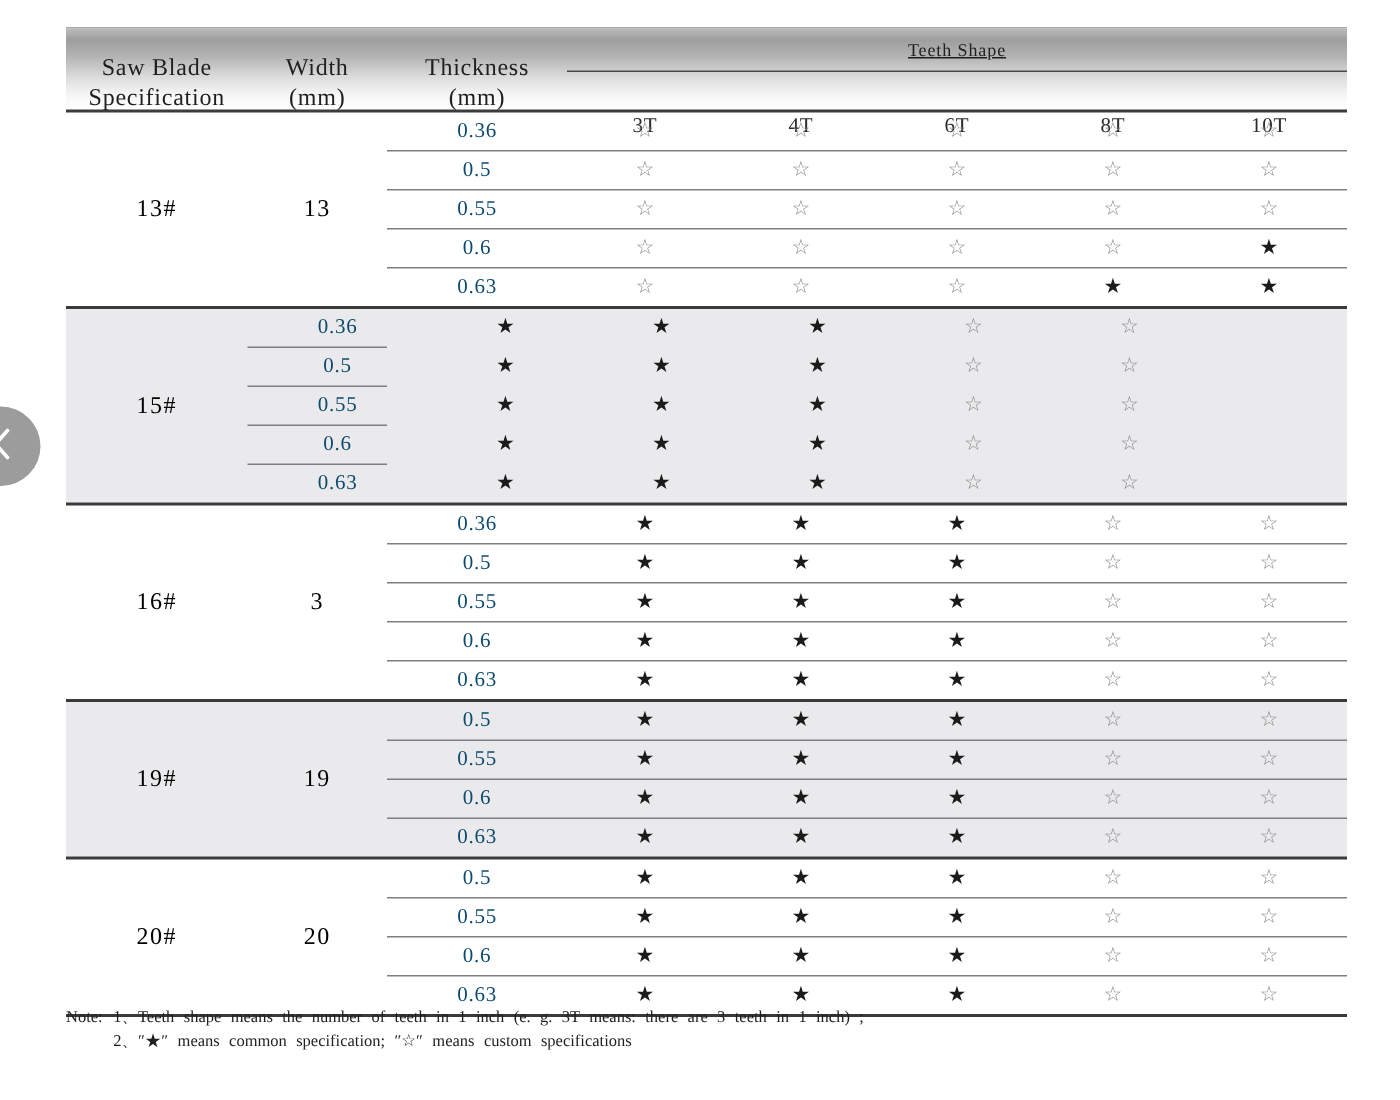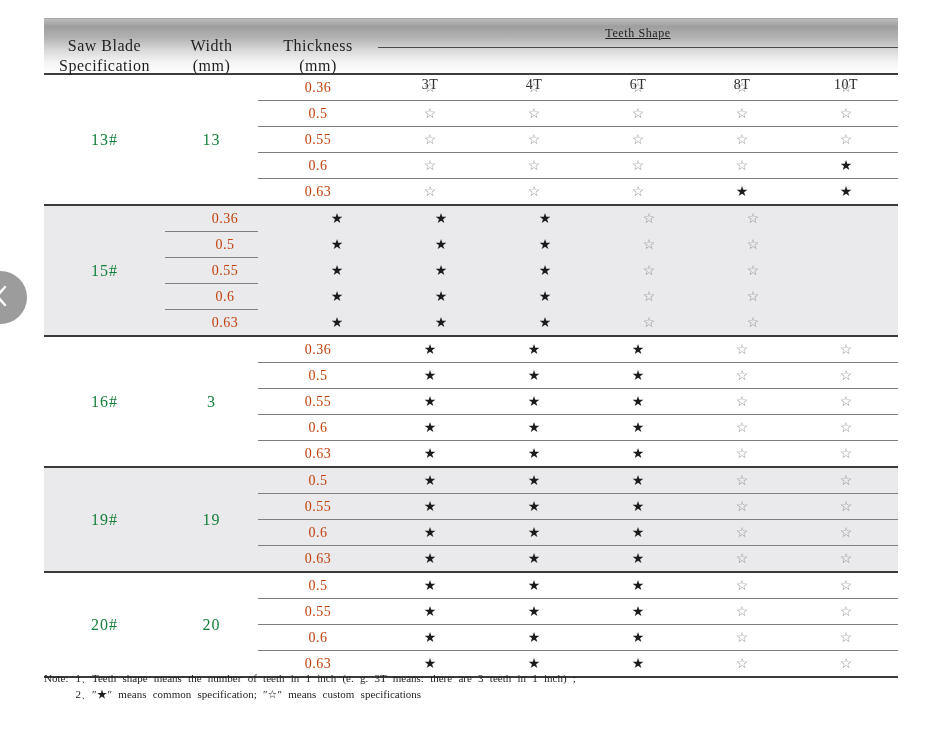--- a/index.html
+++ b/index.html
@@ -43,31 +43,31 @@
   
   .tbody { border-bottom: 2px solid #3a3a3a; }
   .section {
     display: grid;
     grid-template-columns: 121px 93px 640px;
   }
   .section.shaded { background: #eaeaec; }
   .section + .section { border-top: 2px solid #3a3a3a; }
   .spec-cell, .width-cell {
     display: flex; align-items: center; justify-content: center;
-    font-size: 16px; letter-spacing: 1px; color: #15803d;
+    font-size: 16px; letter-spacing: 1px; color: #000000;
   }
   .rows { display: flex; flex-direction: column; }
   .trow {
     display: grid; grid-template-columns: 120px repeat(5, 104px);
     height: 25px;
   }
   .trow + .trow { border-top: 1px solid #7f7f7f; }
   .thickness-cell {
     display: flex; align-items: center; justify-content: center;
-    font-size: 14px; color: #c2410c; letter-spacing: 0.5px;
+    font-size: 14px; color: #0c4a6e; letter-spacing: 0.5px;
   }
   .star-cell {
     display: flex; align-items: center; justify-content: center;
     font-size: 14px; line-height: 1;
   }
   .star-cell.filled { color: #1b1b1b; }
   .star-cell.hollow { color: #8d8d8d; }
 
   
   #note {

